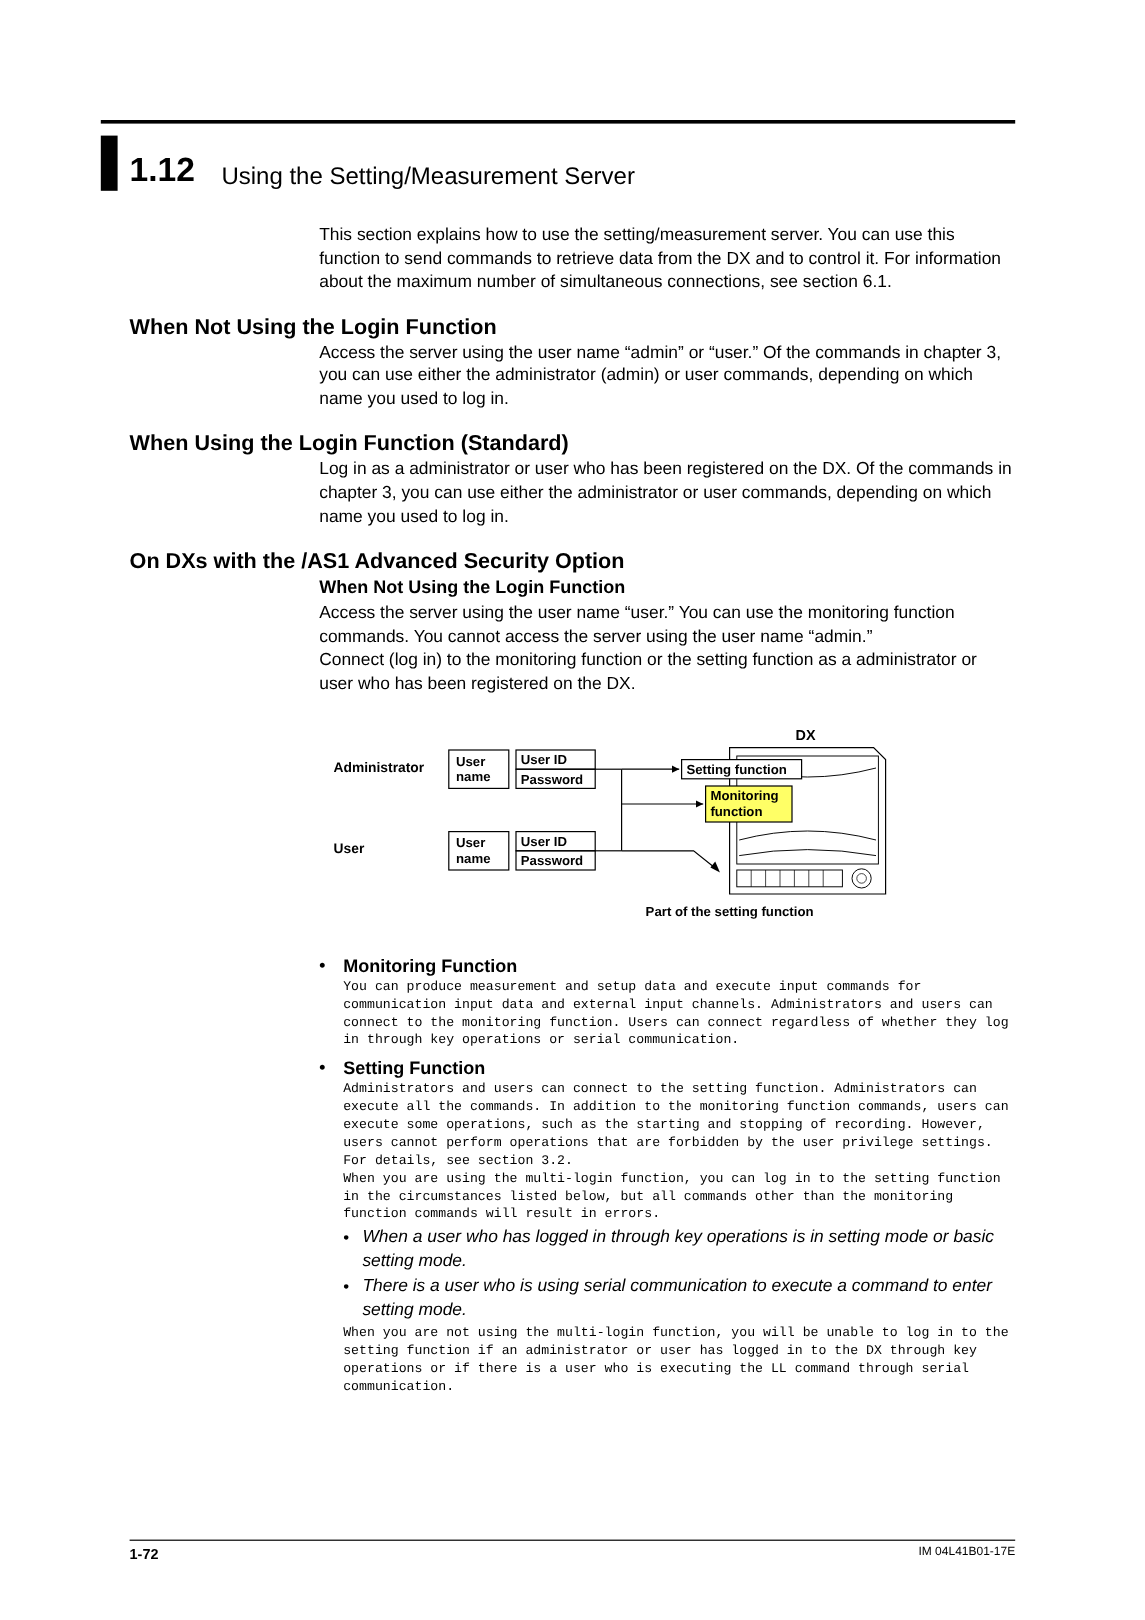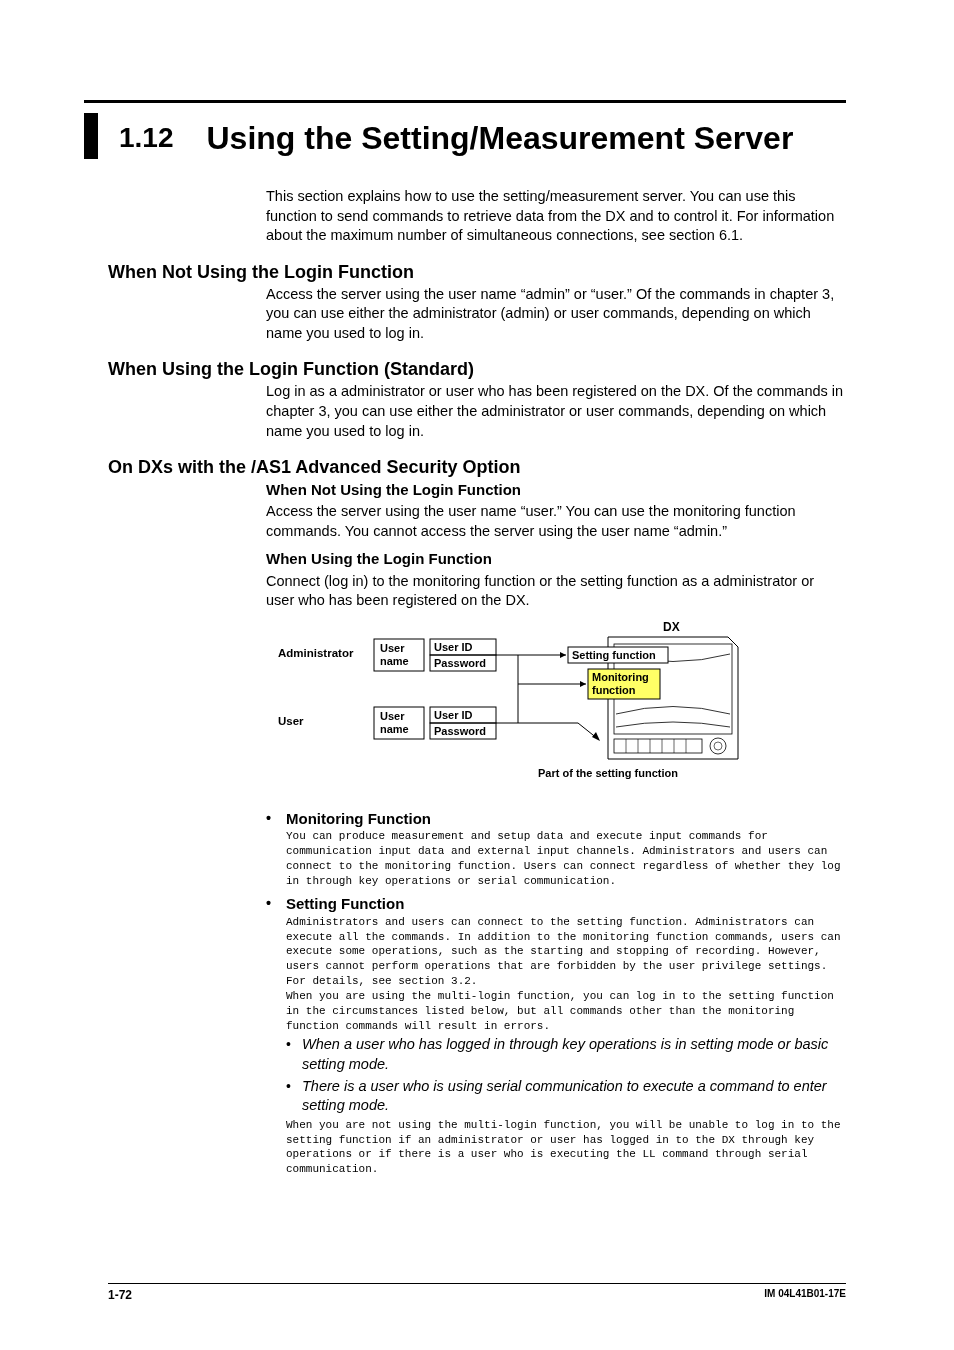--- a/index.html
+++ b/index.html
@@ -15,42 +15,41 @@
     padding: 100px 108px 0 108px;
   }
   .top-rule {
     height: 3px;
     background: #000;
     margin-bottom: 10px;
     margin-left: -24px;
   }
   .title-row {
     display: flex;
-    align-items: center;
+    align-items: flex-end;
     margin-bottom: 28px;
     margin-left: -24px;
-    gap: 11px;
   }
   .black-bar {
     width: 14px;
     background: #000;
     align-self: stretch;
     margin-right: 10px;
     min-height: 46px;
   }
   .sec-num {
     font-size: 28px;
     font-weight: bold;
     margin-right: 22px;
     line-height: 1.2;
     padding-top: 4px;
   }
   .sec-title {
-    font-size: 32px;
-    font-weight: bold;
+    font-size: 20px;
+    font-weight: normal;
     line-height: 1.2;
     padding-top: 4px;
   }
   .body-indent {
     margin-left: 158px;
     font-size: 14.5px;
     line-height: 1.35;
   }
   .h2 {
     font-size: 18px;
@@ -96,36 +95,36 @@
     flex-shrink: 0;
     font-size: 14px;
   }
   .sub-bullet .txt {
     font-size: 14.5px;
     line-height: 1.35;
     font-style: italic;
   }
   .diagram {
     margin-left: 170px;
-    margin-top: 8px;
+    margin-top: 24px;
     margin-bottom: 6px;
   }
   .footer {
     position: absolute;
     bottom: 48px;
     left: 108px;
     right: 108px;
     border-top: 1px solid #000;
     padding-top: 4px;
     display: flex;
     justify-content: space-between;
     font-size: 11px;
   }
   .footer .pg { font-weight: bold; font-size: 12px; text-align: right; }
-  .footer .doc { font-weight: bold; font-size: 10px; }
+  .footer .doc { font-weight: normal; font-size: 10px; }
 </style>
 </head>
 <body>
 
 <div class="page">
   <div class="top-rule"></div>
 
   <div class="title-row">
     <div class="black-bar"></div>
     <div class="sec-num">1.12</div>
@@ -137,21 +136,20 @@
   <div class="h2">When Not Using the Login Function</div>
   <div class="body-indent">Access the server using the user name “admin” or “user.” Of the commands in chapter 3, you can use either the administrator (admin) or user commands, depending on which name you used to log in.</div>
 
   <div class="h2">When Using the Login Function (Standard)</div>
   <div class="body-indent">Log in as a administrator or user who has been registered on the DX. Of the commands in chapter 3, you can use either the administrator or user commands, depending on which name you used to log in.</div>
 
   <div class="h2">On DXs with the /AS1 Advanced Security Option</div>
   <div class="body-indent">
     <div class="h3 first">When Not Using the Login Function</div>
     <div>Access the server using the user name “user.” You can use the monitoring function commands. You cannot access the server using the user name “admin.”</div>
-    <div class="h3">When Using the Login Function</div>
     <div>Connect (log in) to the monitoring function or the setting function as a administrator or user who has been registered on the DX.</div>
   </div>
 
   <div class="diagram">
     <svg width="480" height="180" viewBox="0 0 480 180">
 
       <text x="385" y="12" font-size="12" font-weight="bold" font-family="Arial">DX</text>
 
       <path d="M 330 18 L 450 18 L 460 28 L 460 140 L 330 140 Z" fill="none" stroke="#000" stroke-width="1"></path>
 

